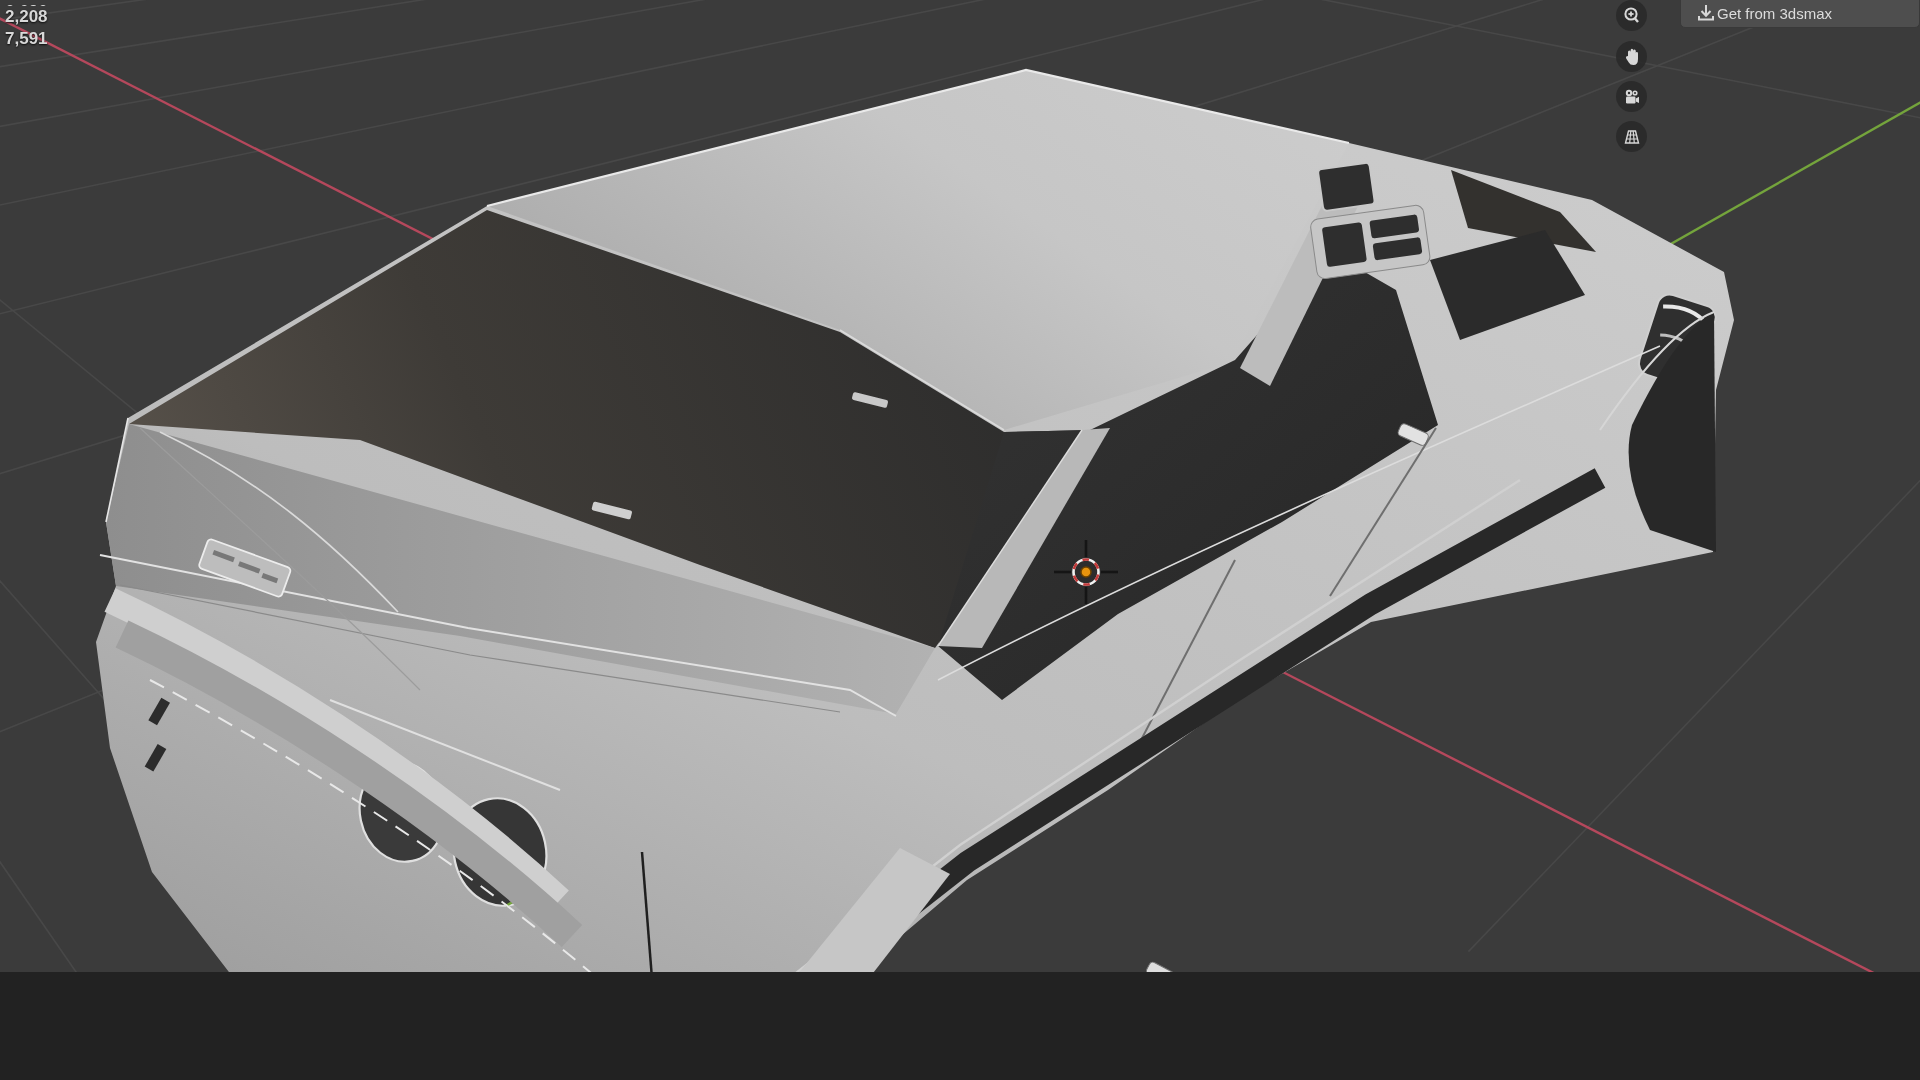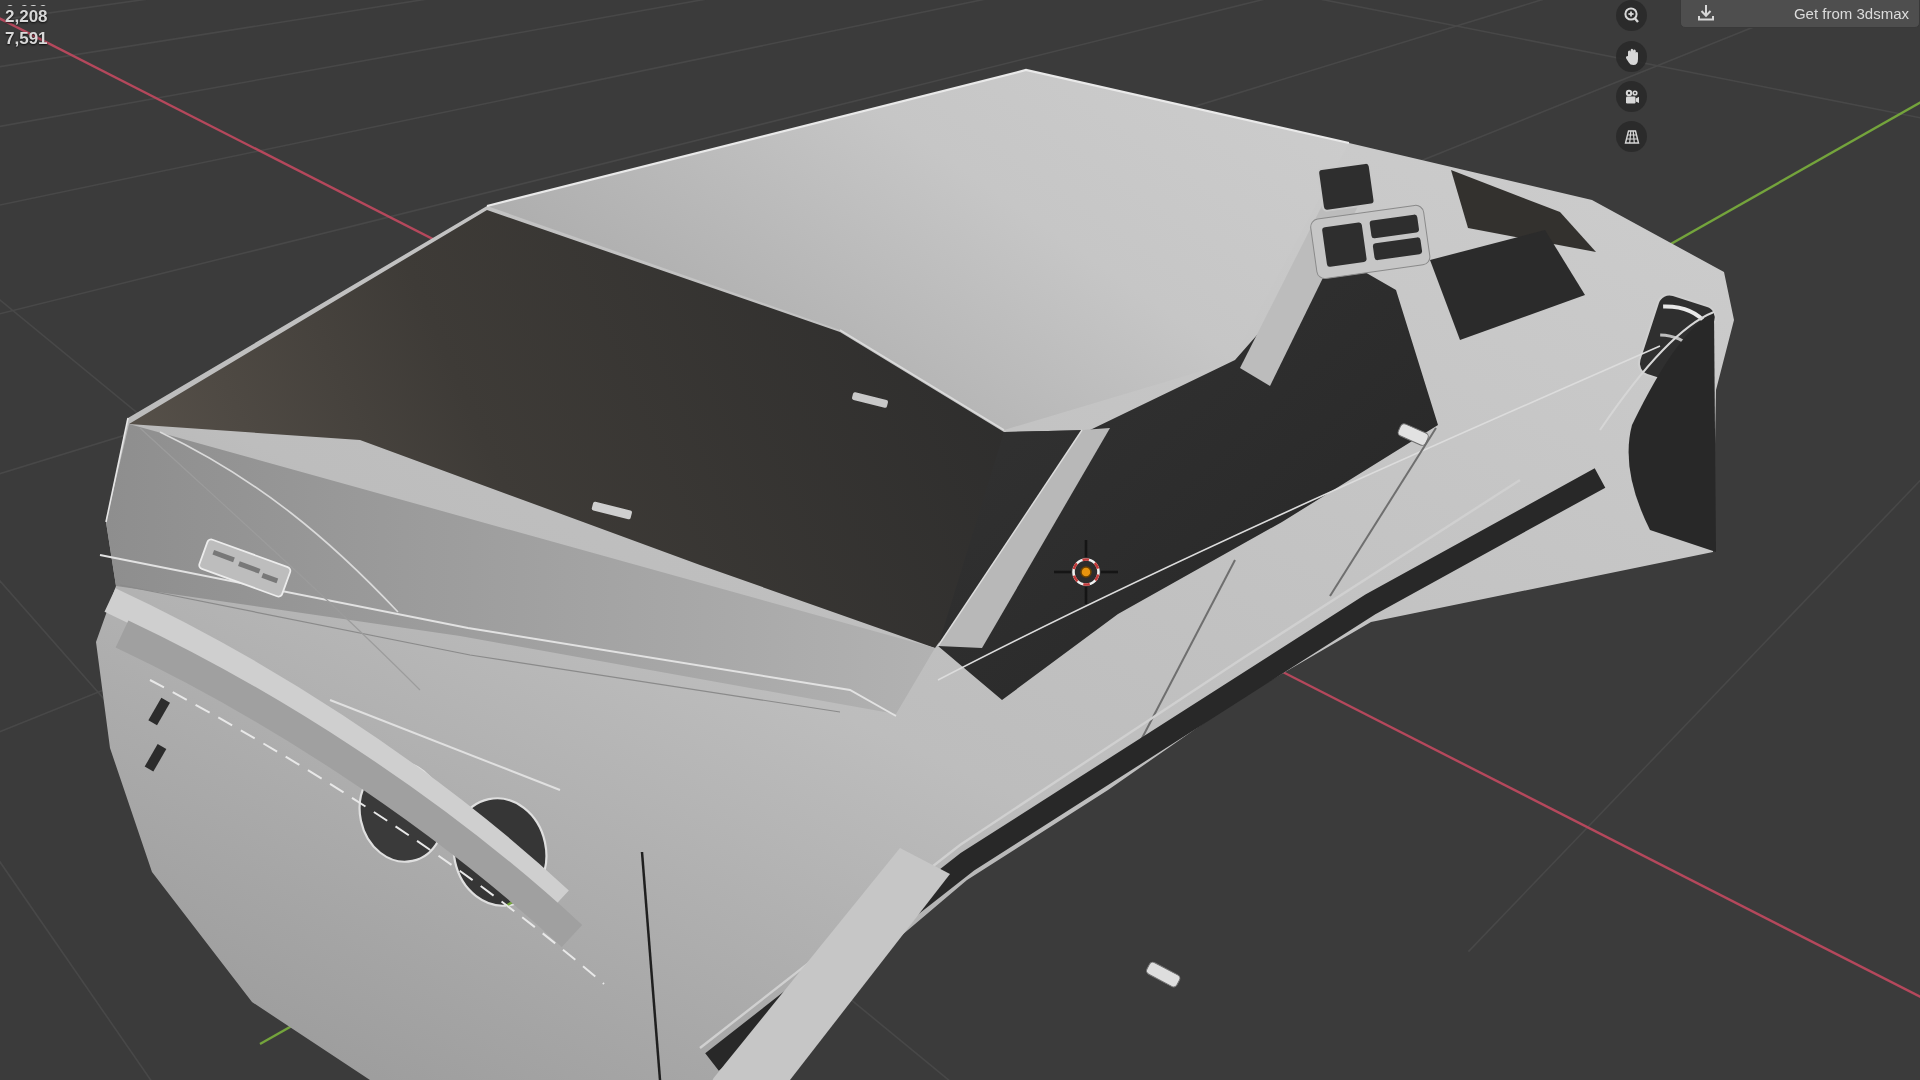--- a/index.html
+++ b/index.html
@@ -1,17 +1,17 @@
 <!DOCTYPE html>
 <html><head>
 <meta charset="utf-8">
 <style>
   html,body{margin:0;padding:0;background:#222;}
   #viewport{
-    position:relative;width:1920px;height:1080px;overflow:hidden;
+    position:relative;width:1920px;height:972px;overflow:hidden;
     background:var(--bg,#3b3b3b);
     font-family:"Liberation Sans",sans-serif;
   }
   #scene-svg{position:absolute;left:0;top:0;}
   
   #stats-overlay{
     position:absolute;left:5px;top:0;z-index:5;
     color:#d8d8d8;font-size:17px;font-weight:600;line-height:22px;
     text-shadow:0 1px 2px rgba(0,0,0,.85);
     pointer-events:none;
@@ -31,21 +31,21 @@
   .nav-btn svg{display:block;}
   
   #addon-button{
     position:absolute;left:1680px;top:-9px;width:240px;height:37px;
     background:#4e4e4e;border:1px solid #393939;border-radius:5px;
     display:flex;align-items:center;z-index:6;cursor:pointer;
     box-sizing:border-box;
   }
   #addon-button .dl-ico{margin-left:14px;margin-top:7px;}
   #addon-button .lbl{
-    flex:1;text-align:right;color:#dcdcdc;font-size:15px;margin-top:8px;
+    flex:1;text-align:left;color:#dcdcdc;font-size:15px;margin-top:8px;
     padding-right:10px;white-space:nowrap;
   }
 </style>
 </head>
 <body>
 
 <div id="viewport" style="--bg: #3b3b3b;">
 
   <svg id="scene-svg" width="1920" height="1080" viewBox="0 0 1920 1080">
     <defs>

